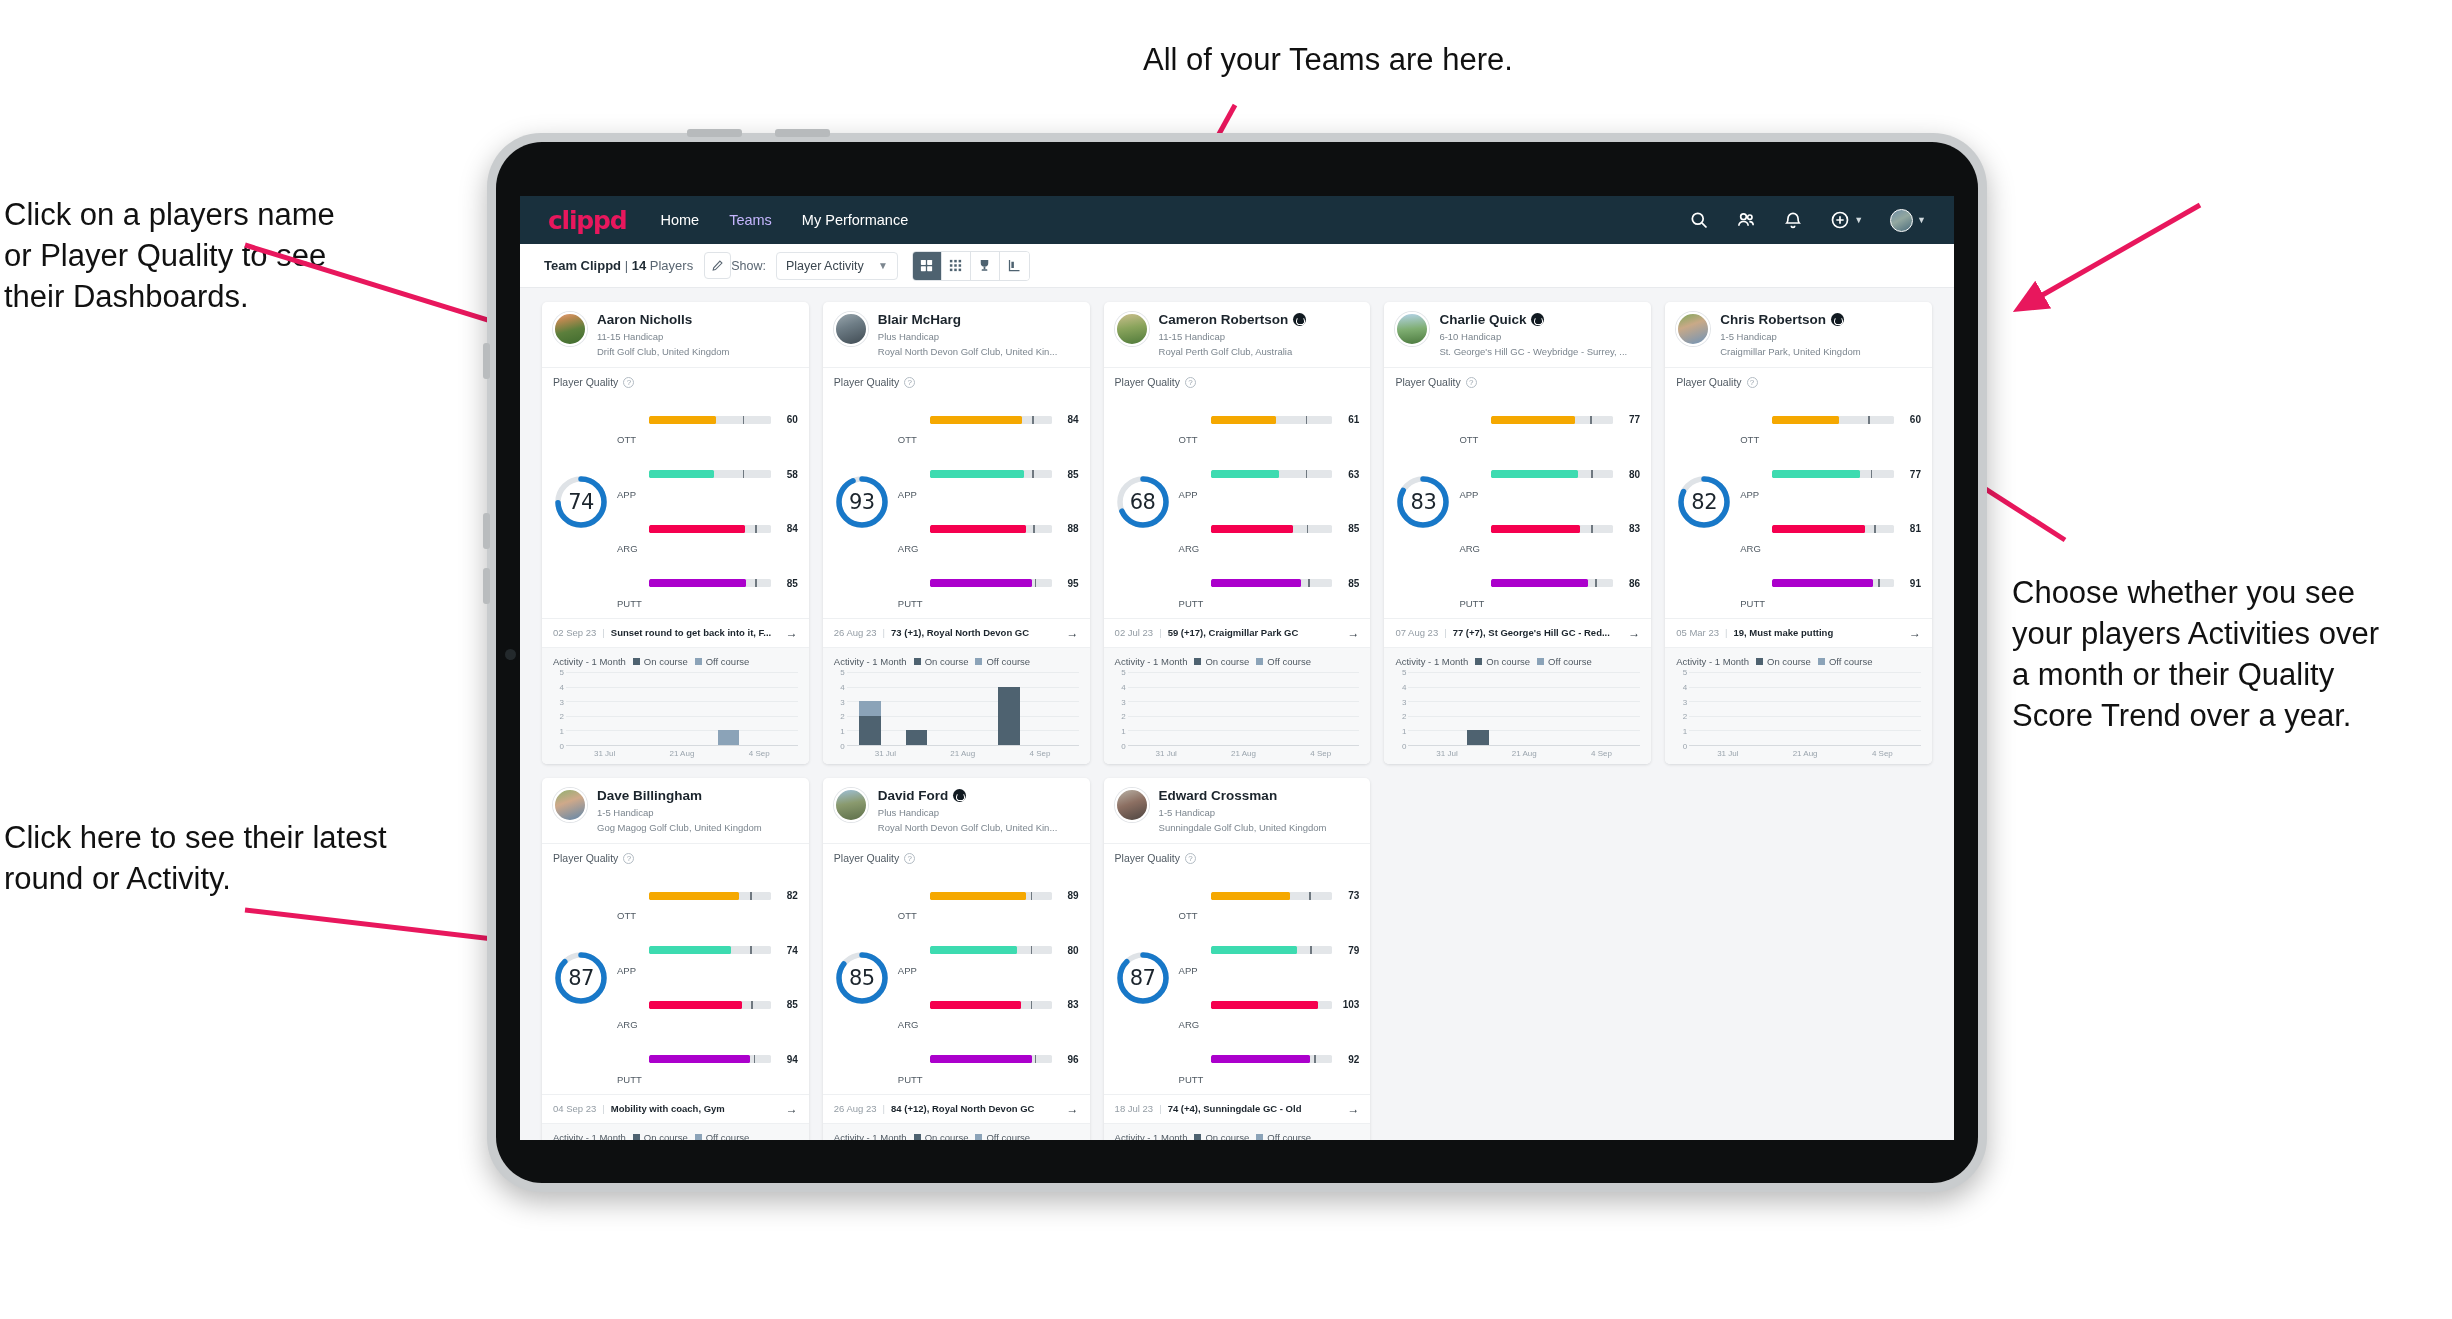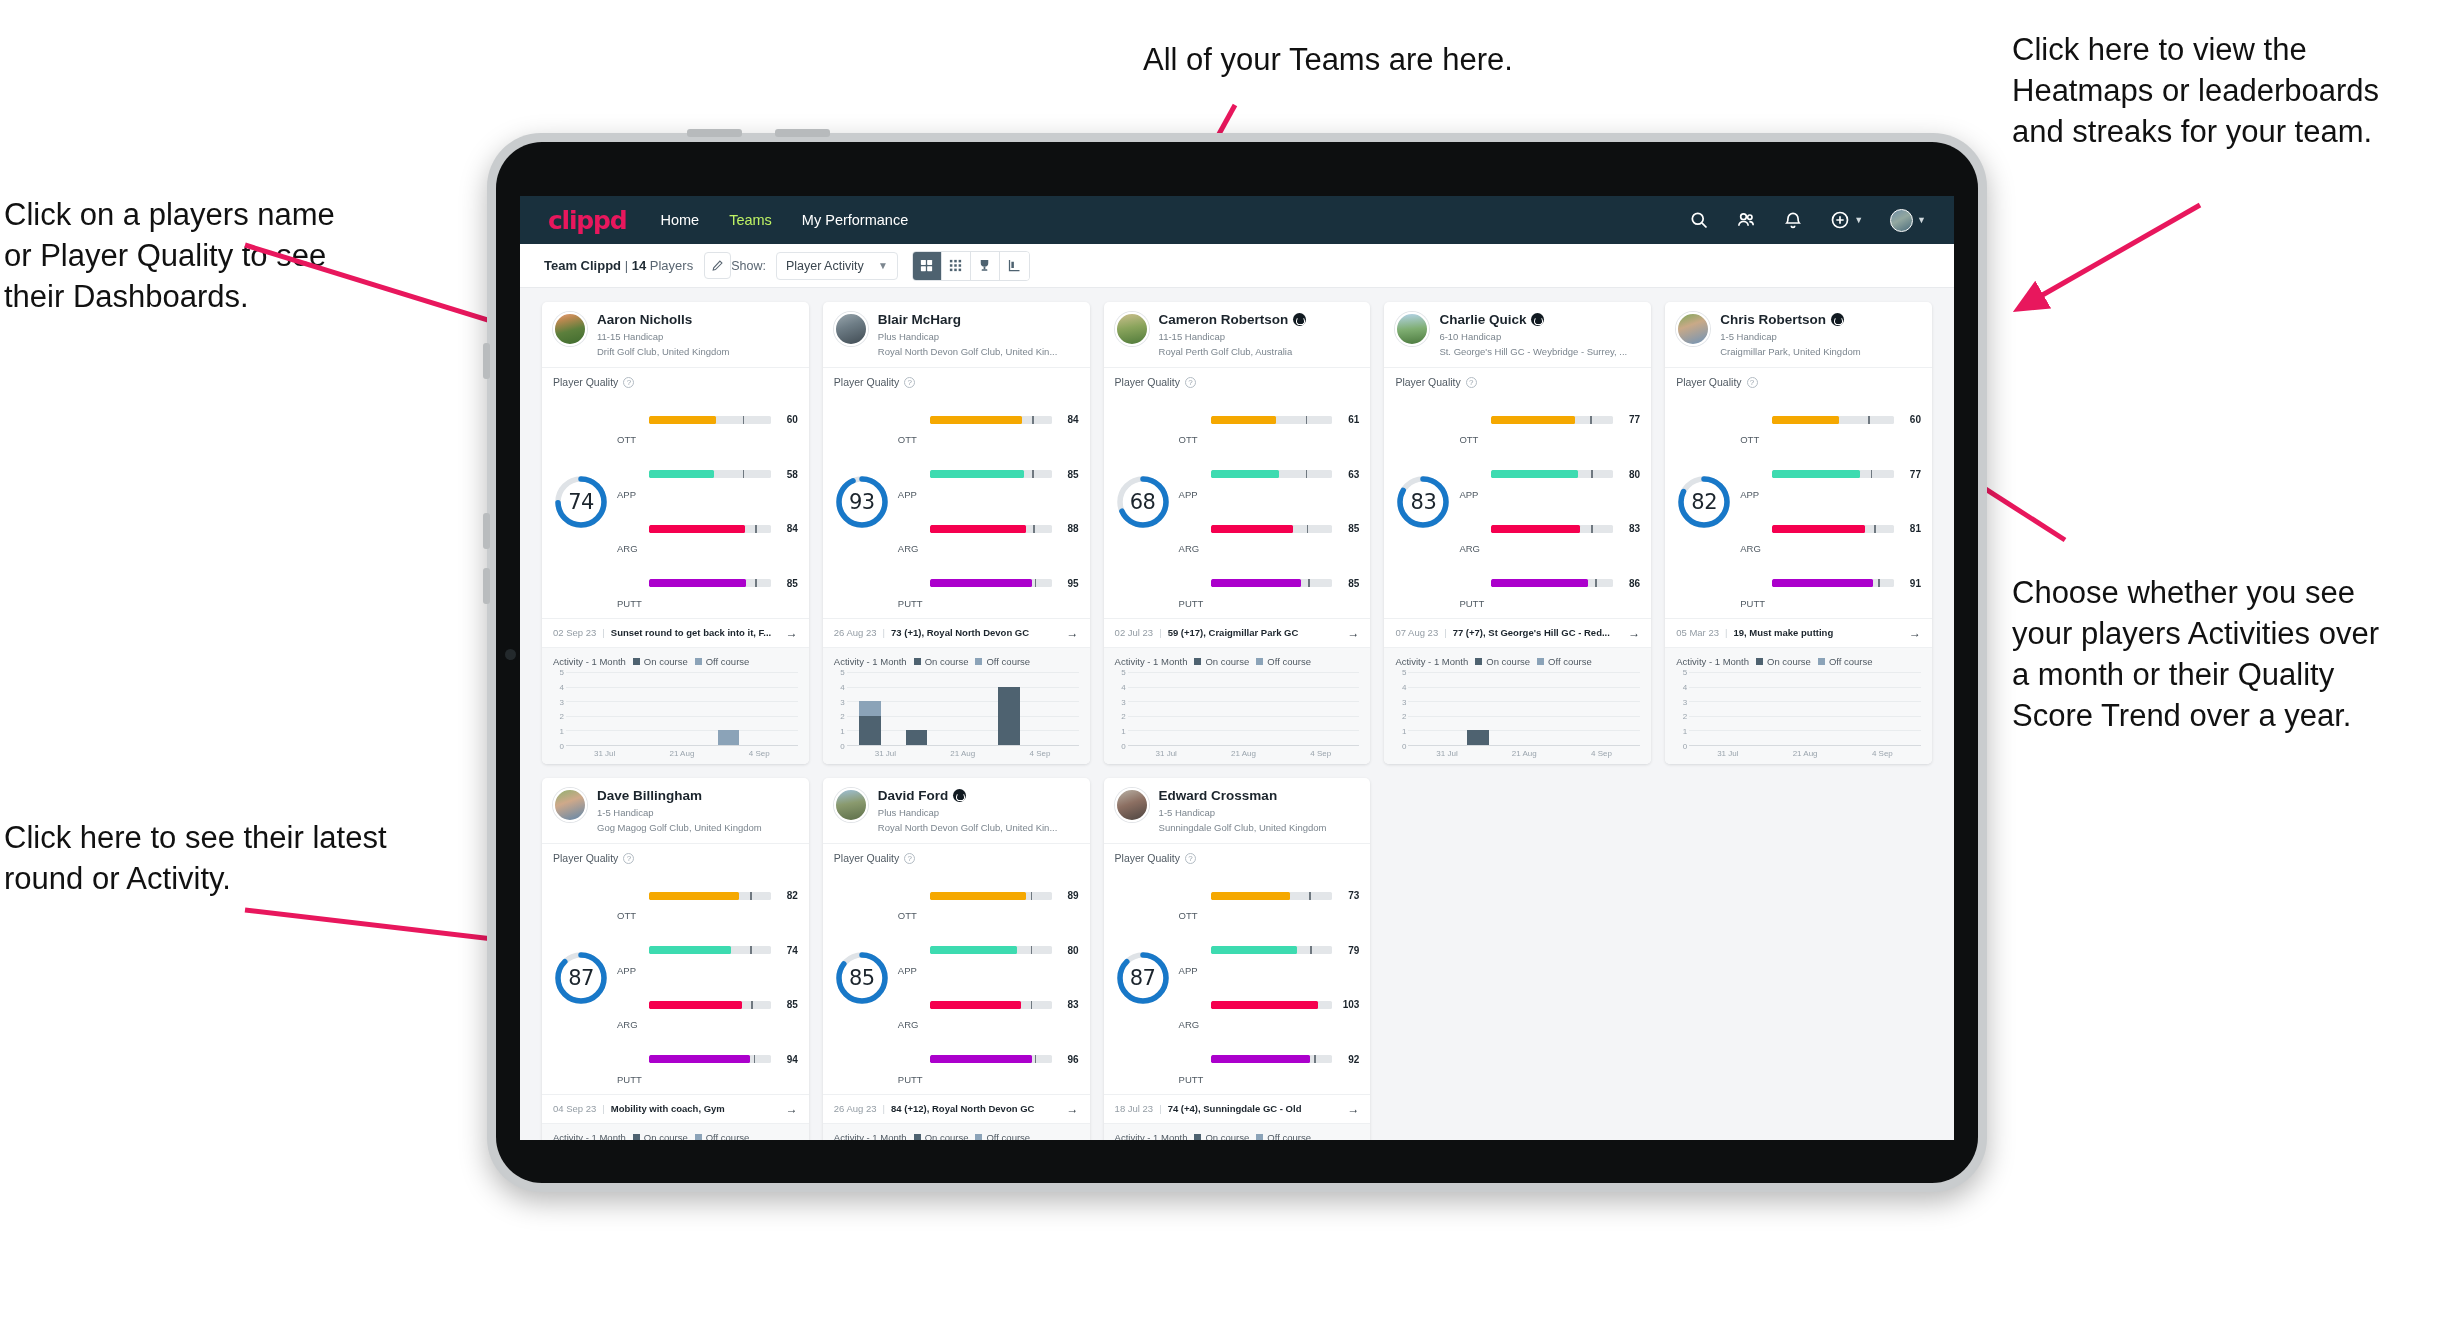--- a/index.html
+++ b/index.html
@@ -55,21 +55,21 @@
   #topnav {
     height: 48px; background: #19303d;
     display: flex; align-items: center; padding: 0 28px;
   }
   .logo {
     color: #e8175d; font-size: 25px; font-weight: bold;
     letter-spacing: -1.2px; font-family: "DejaVu Sans", sans-serif;
     margin-right: 34px;
   }
   .navlink { color: #ffffff; font-size: 14.5px; margin-right: 30px; white-space: nowrap; }
-  .navlink.dim { color: #bef264; }
+  .navlink.dim { color: #c4b5fd; }
   .nav-right { margin-left: auto; display: flex; align-items: center; gap: 27px; }
   .nav-ico { width: 20px; height: 20px; color: #ffffff; display: block; }
   .nav-ico svg { width: 100%; height: 100%; display: block; }
   .caret { font-size: 9px; color: #cfd8dd; margin-left: 4px; }
   .avatar-sm {
     width: 23px; height: 23px; border-radius: 50%;
     background: linear-gradient(150deg,#6f8ea6 0%,#93a8a0 45%,#4a6b7c 100%);
     border: 1.5px solid #ffffff;
   }
   .ico-grp { display: flex; align-items: center; }
@@ -202,23 +202,20 @@
   .seg-on { background: #4e6270; }
   .xaxis { display: flex; margin-left: 13px; margin-top: 3px; justify-content: flex-end; }
   .xl { flex: 1; text-align: center; font-size: 8px; color: #9aa4ad; }
 </style>
 </head>
 <body>
 
 <div id="stage">
 
   <div class="annot" style="left:1143px; top:40px; width:420px;">All of your Teams are here.</div>
-  <div class="annot" style="left:2012px; top:30px; width:440px;">Click here to view the
-Heatmaps or leaderboards
-and streaks for your team.</div>
   <div class="annot" style="left:4px; top:195px; width:400px;">Click on a players name
 or Player Quality to see
 their Dashboards.</div>
   <div class="annot" style="left:2012px; top:573px; width:440px;">Choose whether you see
 your players Activities over
 a month or their Quality
 Score Trend over a year.</div>
   <div class="annot" style="left:4px; top:818px; width:440px;">Click here to see their latest
 round or Activity.</div>
 

